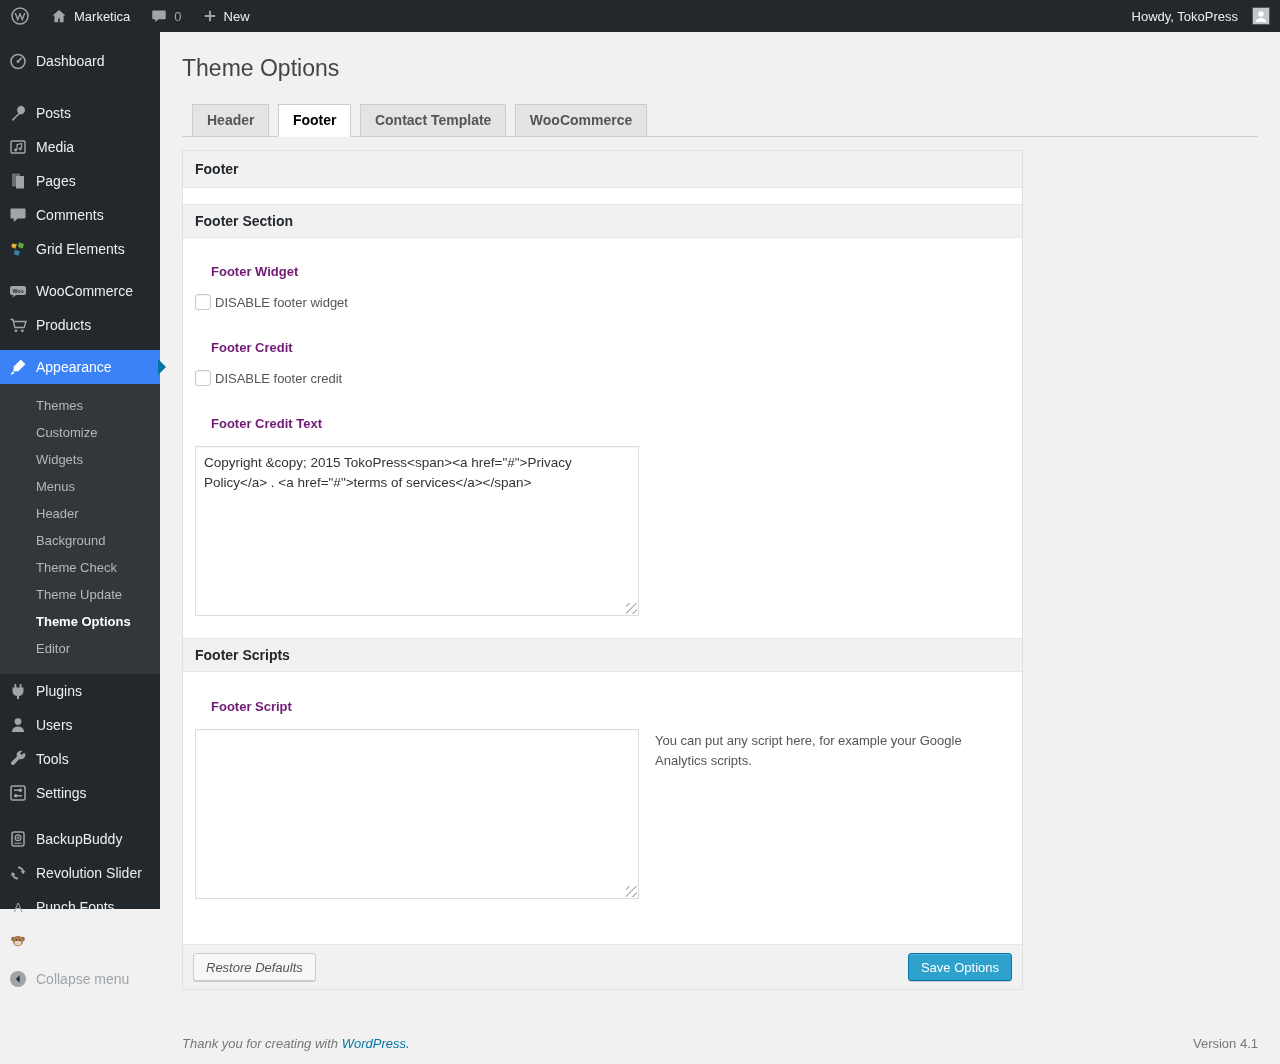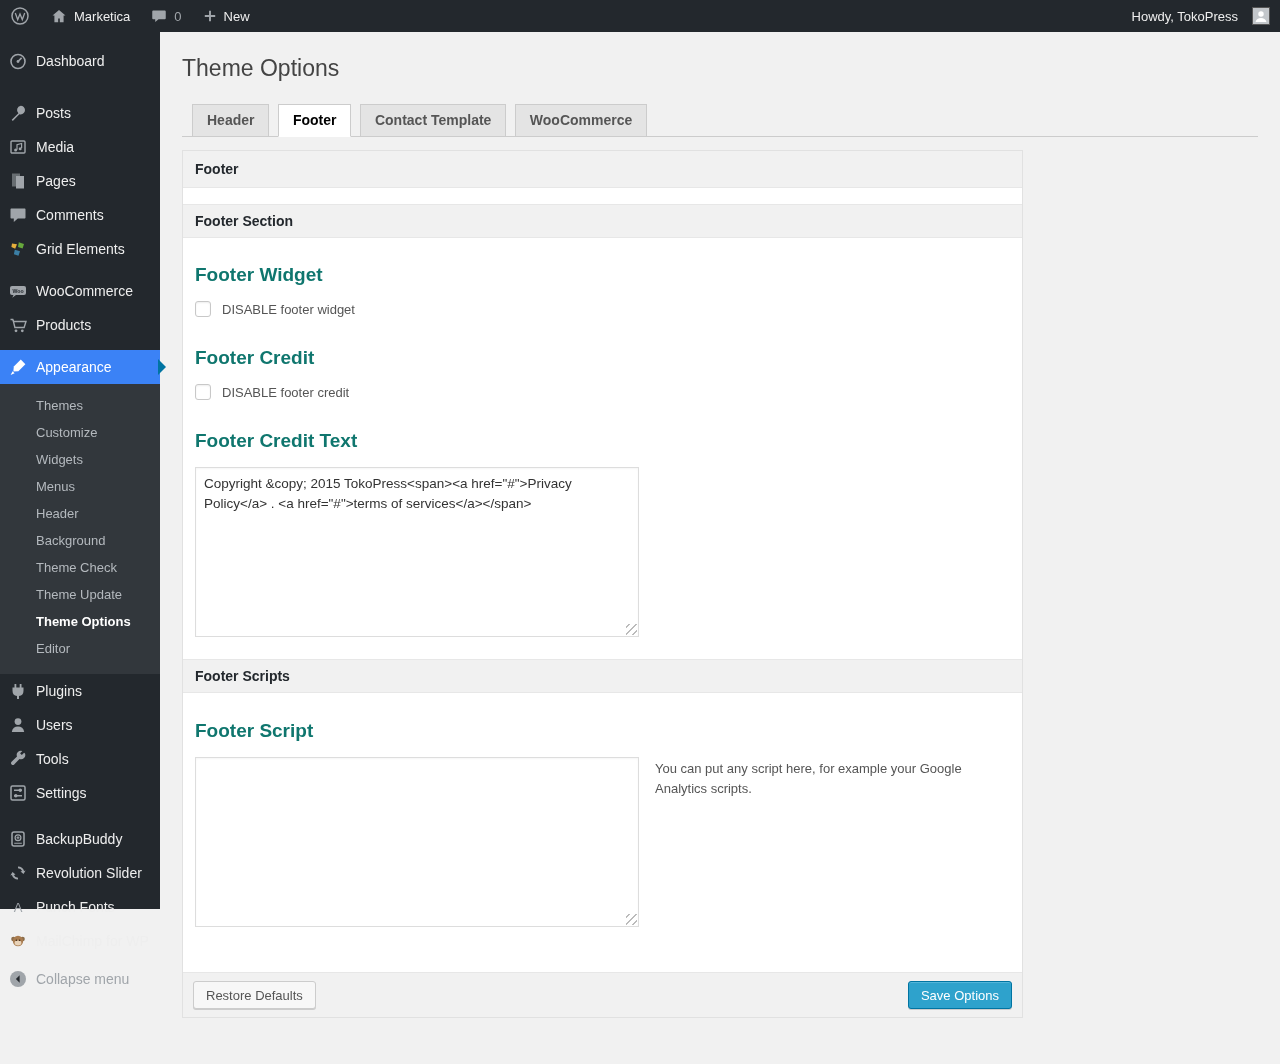--- a/index.html
+++ b/index.html
@@ -68,23 +68,23 @@
   .panel { width: 841px; margin-top: 13px; background: #fff; border: 1px solid #e1e1e1; }
   .section-bar {
     background: #f1f1f1; border-bottom: 1px solid #e7e7e7;
     font-size: 14px; font-weight: 700; color: #23282d;
   }
   .section-bar.mid { border-top: 1px solid #e7e7e7; }
   .bar-lg { padding: 10px 12px; }
   .bar-sm { padding: 8px 12px; }
   .spacer16 { height: 16px; background: #fff; }
   .fields { padding: 0 12px; background: #fff; }
-  .field-label { font-size: 19px; font-weight: 700; color: #0f766e; padding-top: 26px; }
+  .field-label { font-size: 13px; font-weight: 700; color: #701a75; padding-top: 26px; margin-left: 16px; }
   .field-label.mt30 { padding-top: 30px; }
-  .checkbox-row { margin-top: 15px; display: flex; align-items: center; gap: 11px; font-size: 13px; color: #555; }
+  .checkbox-row { margin-top: 15px; display: flex; align-items: center; gap: 4px; font-size: 13px; color: #555; }
   .checkbox {
     appearance: none; -webkit-appearance: none; width: 16px; height: 16px; margin: 0;
     border: 1px solid #c8c8c8; border-radius: 3px; background: #fff;
     box-shadow: inset 0 1px 2px rgba(0,0,0,.07); cursor: pointer;
   }
   .ta-wrap { position: relative; width: 444px; margin-top: 15px; }
   .textarea {
     width: 444px; height: 170px; resize: none; display: block;
     border: 1px solid #ddd; border-radius: 0; padding: 6px 8px;
     font-family: "Liberation Sans", "DejaVu Sans", sans-serif;
@@ -102,20 +102,21 @@
     background: #f1f1f1; border-top: 1px solid #e7e7e7; padding: 8px 10px;
     display: flex; justify-content: space-between; align-items: center;
   }
   .btn {
     height: 28px; padding: 0 12px; font-size: 13px; border-radius: 3px; cursor: pointer;
     font-family: "Liberation Sans", "DejaVu Sans", sans-serif;
   }
   .btn-secondary {
     background: #f7f7f7; border: 1px solid #ccc; color: #555;
     box-shadow: 0 1px 0 #ccc;
+    font-style: italic;
   }
   .btn-primary {
     background: #2ea2cc; border: 1px solid #0074a2; color: #fff;
     box-shadow: inset 0 1px 0 rgba(120,200,230,.5), 0 1px 0 rgba(0,0,0,.15);
   }
 
   
   .page-footer {
     width: 1076px; margin-top: 46px; display: flex; justify-content: space-between;
     font-size: 13px; color: #777;
@@ -412,14 +413,18 @@
           <div class="helper">You can put any script here, for example your Google Analytics scripts.</div>
         </div>
       </div>
 
       <div class="action-bar">
         <button class="btn btn-secondary">Restore Defaults</button>
         <button class="btn btn-primary">Save Options</button>
       </div>
     </div>
 
+    <div class="page-footer">
+      <span class="thankyou"><span>Thank you for creating with </span><a class="wp-link">WordPress.</a></span>
+      <span>Version 4.1</span>
+    </div>
   </div>
 </div>
 
 </body></html>

